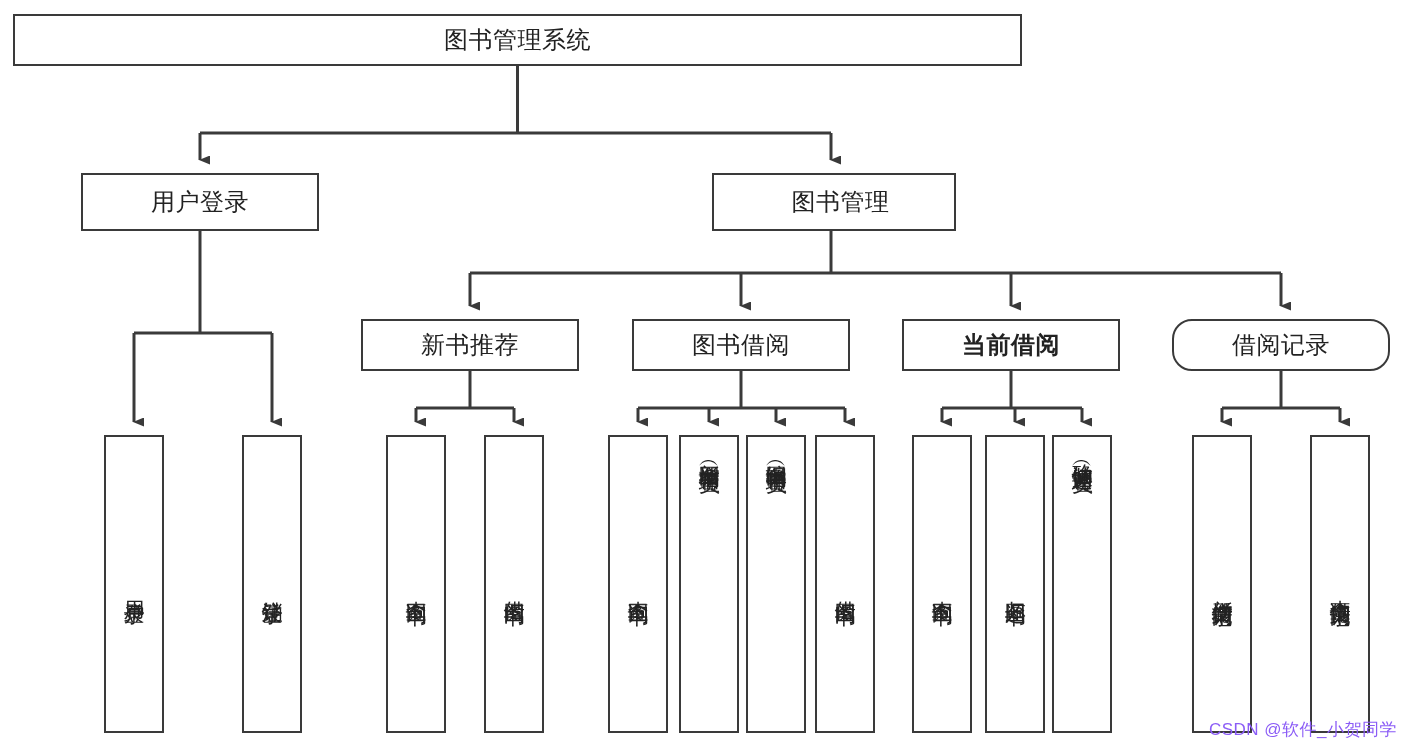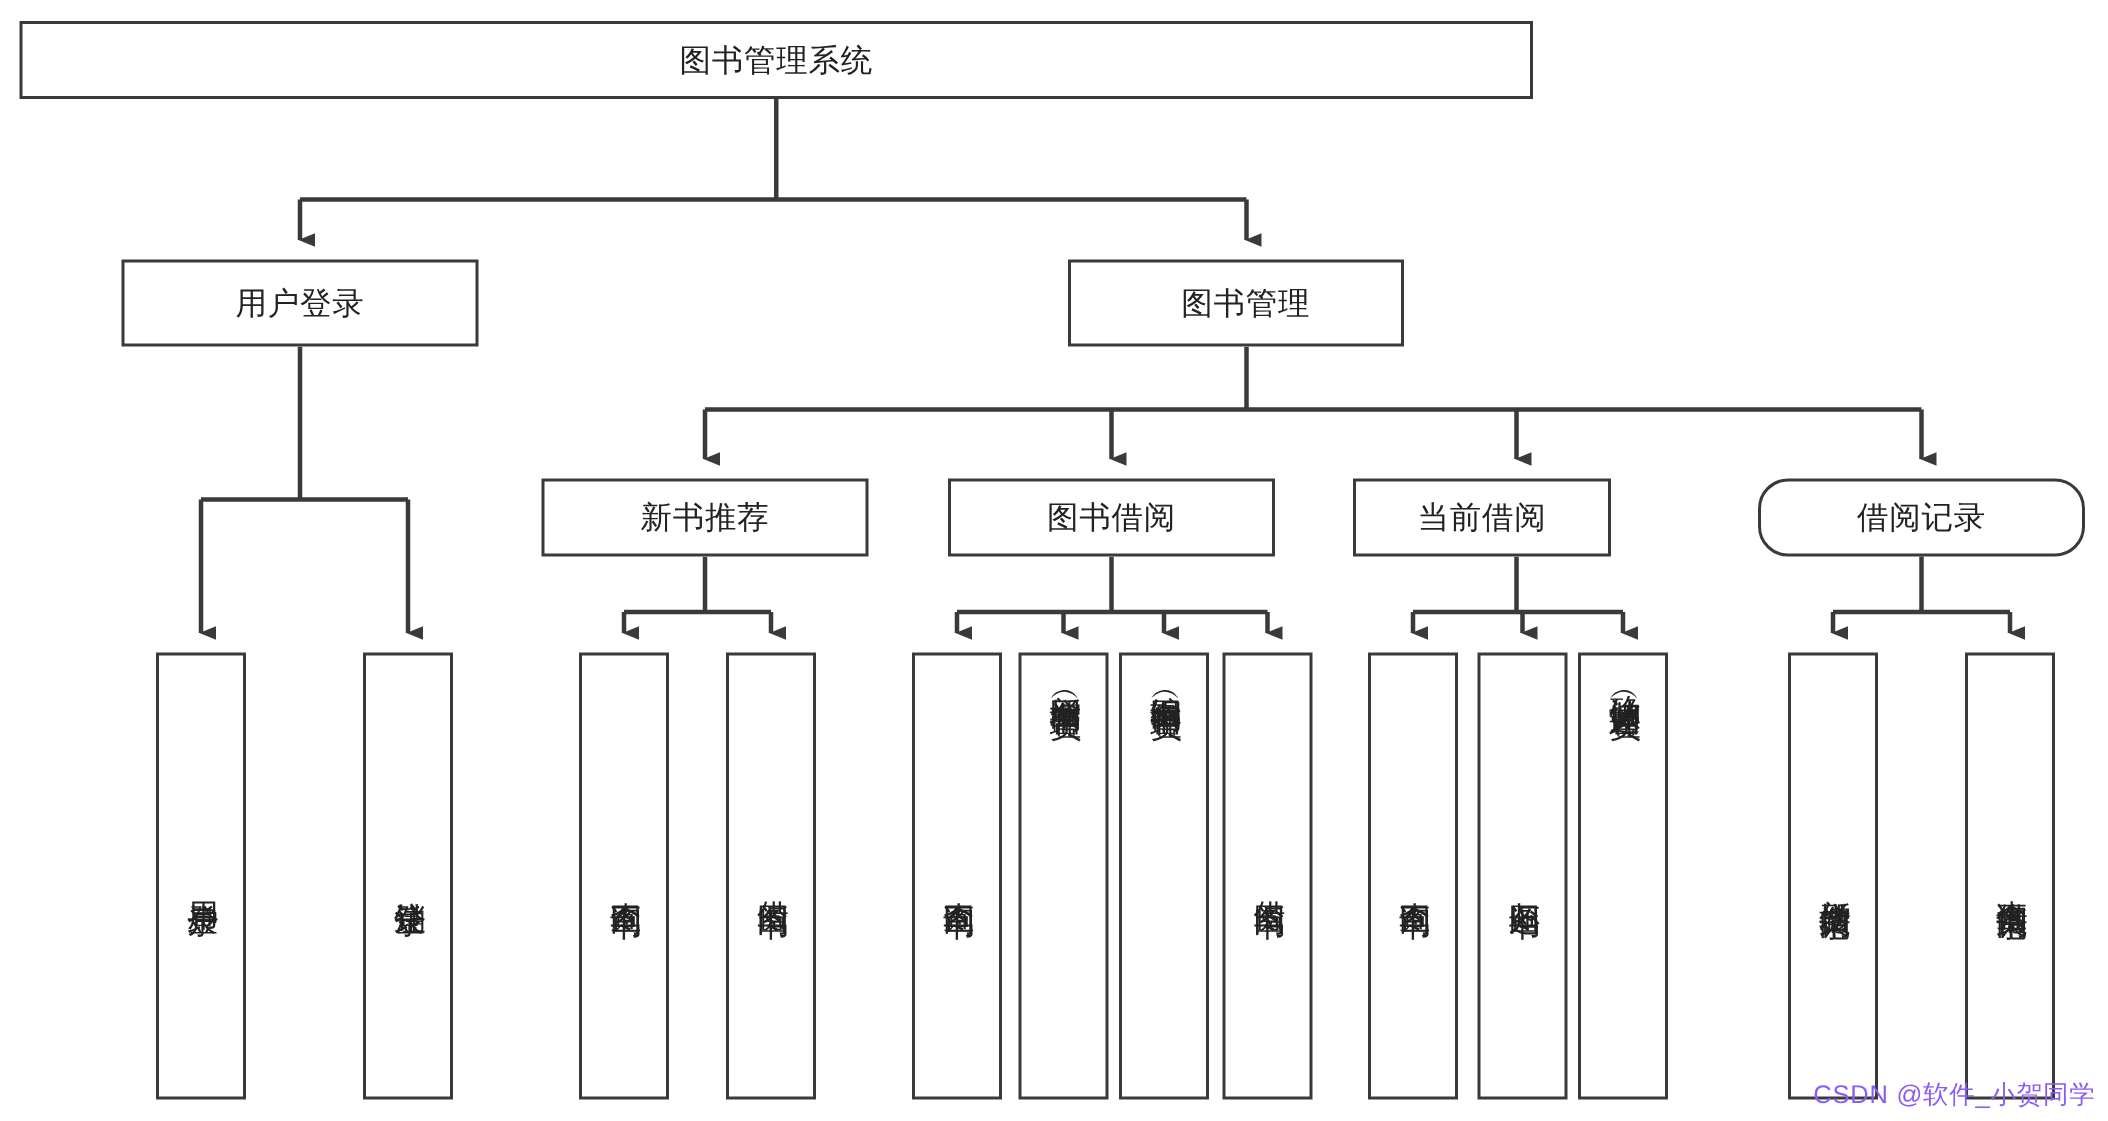--- a/index.html
+++ b/index.html
@@ -29,21 +29,21 @@
     position: absolute;
     box-sizing: border-box;
     background: #ffffff;
     border: 2px solid #3a3a3a;
     display: flex;
     align-items: center;
     justify-content: center;
     color: #222222;
   }
   .node.horiz {
-    font-size: 21px;
+    font-size: 24px;
     letter-spacing: 0.5px;
   }
   .node.vert {
     align-items: flex-start;
     justify-content: center;
     padding-top: 6px;
   }
   .vlabel {
     writing-mode: vertical-rl;
     text-orientation: upright;
@@ -131,31 +131,31 @@
     </g>
   </svg>
 
   <div class="node horiz" id="n-root" style="left: 13px; top: 14px; width: 1009px; height: 52px;">
     <span>图书管理系统</span>
   </div>
 
   <div class="node horiz" id="n-l2-0" style="left: 81px; top: 173px; width: 238px; height: 58px;">
     <span>用户登录</span>
   </div>
-  <div class="node horiz" id="n-l2-1" style="left: 712px; top: 173px; width: 224px; height: 58px; padding-left: 13px;">
+  <div class="node horiz" id="n-l2-1" style="left: 712px; top: 173px; width: 244px; height: 58px; padding-left: 13px;">
     <span>图书管理</span>
   </div>
 
   <div class="node horiz" id="n-l3-1" style="left: 632px; top: 319px; width: 218px; height: 52px;">
     <span>图书借阅</span>
   </div>
   <div class="node horiz" id="n-l3-0" style="left: 361px; top: 319px; width: 218px; height: 52px;">
     <span>新书推荐</span>
   </div>
-  <div class="node horiz" id="n-l3-2" style="left: 902px; top: 319px; width: 172px; height: 52px;">
+  <div class="node horiz" id="n-l3-2" style="left: 902px; top: 319px; width: 218px; height: 52px; font-weight: bold;">
     <span>当前借阅</span>
   </div>
   <div class="node horiz" id="n-l3-3" style="left: 1172px; top: 319px; width: 218px; height: 52px; border-radius: 20px;">
     <span>借阅记录</span>
   </div>
 
   <div class="node vert" id="n-leaf-0" style="left: 104px; top: 435px; width: 60px; height: 298px;">
     <div class="vwrap">
         <span class="vlabel">用户登录</span>
       </div>

